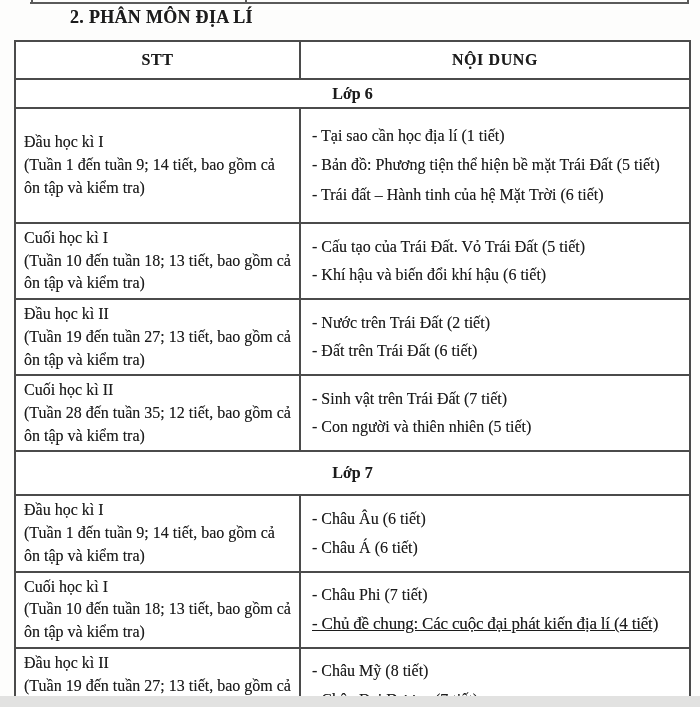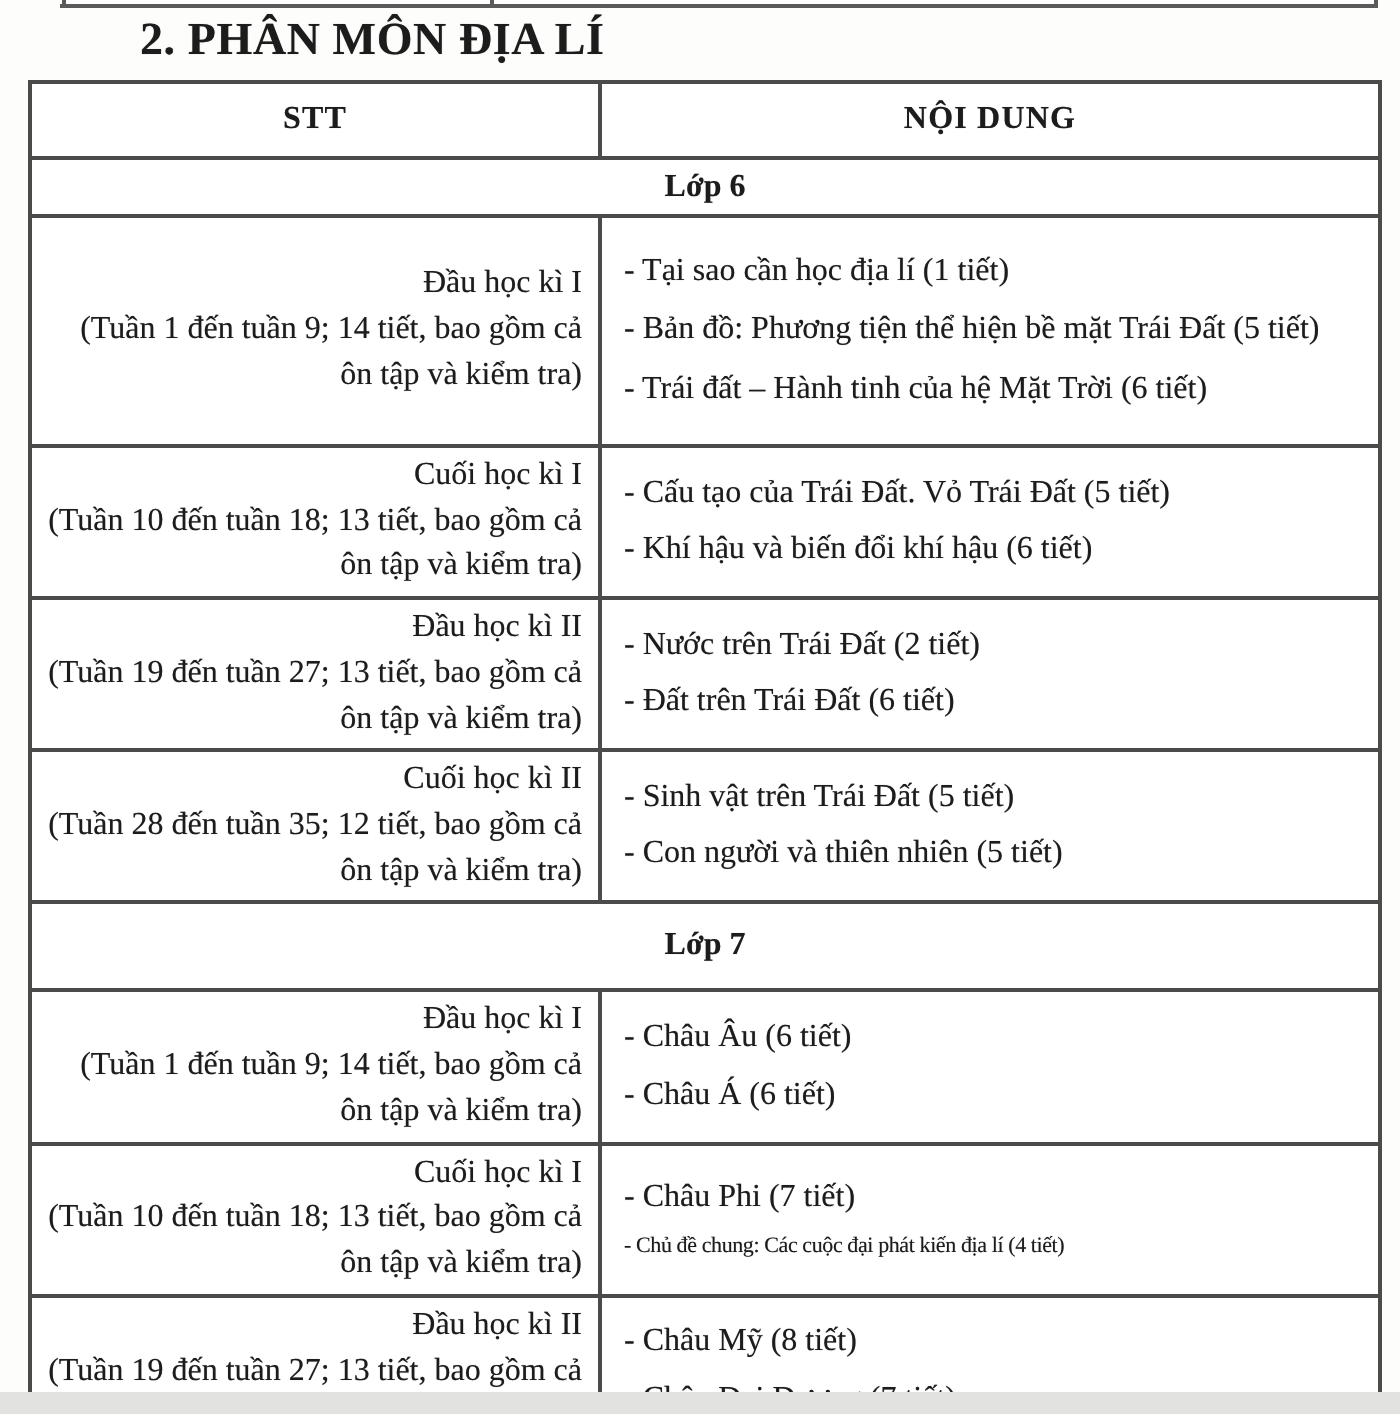--- a/index.html
+++ b/index.html
@@ -13,21 +13,21 @@
   }
   
   .frag-line { position: absolute; top: 2px; left: 30px; width: 659px; height: 2px; background: #5a5a5a; }
   .frag-tick { position: absolute; top: 0; width: 2px; height: 4px; background: #5a5a5a; }
   .frag-tick.t1 { left: 31px; }
   .frag-tick.t2 { left: 245px; }
   .frag-tick.t3 { left: 687px; }
 
   .doc-title {
     position: absolute; top: 7px; left: 70px;
-    font-size: 23px; font-weight: bold; letter-spacing: 0.3px;
+    font-size: 18px; font-weight: bold; letter-spacing: 0.3px;
     text-shadow: 0 0 0.4px rgba(0,0,0,0.5);
   }
 
   table.curr {
     position: absolute; top: 40px; left: 14px;
     width: 675px;
     border-collapse: collapse;
     table-layout: fixed;
     background: #fff;
   }
@@ -43,28 +43,28 @@
   tr.h-head   { height: 38px; padding-left: 28px; }
   tr.h-band   { height: 29px; margin-top: 32px; }
   tr.h-band7  { height: 44px; }
   tr.r-tall   { height: 115px; }
   tr.r-std    { height: 66px; }
   tr.r-std2   { height: 64px; }
 
   td.head-cell { text-align: center; font-weight: bold; letter-spacing: 0.6px; font-size: 16px; }
   td.band-cell { text-align: center; font-weight: bold; font-size: 16.5px; }
 
-  td.left-cell  { text-align: right; padding: 3px 8px; line-height: 1.42; font-size: 15.5px; }
+  td.left-cell  { text-align: left; padding: 3px 8px; line-height: 1.42; font-size: 15.5px; }
   td.left-cell .period { display: block; }
   td.left-cell .detail { display: block; }
 
   td.right-cell { padding: 4px 6px 4px 11px; }
   td.right-cell .item { margin: 6px 0; line-height: 1.4; }
   tr.r-tall td.right-cell .item { margin: 7px 0; }
-  .item.fit { font-size: 11px; letter-spacing: -0.2px; }
+  .item.fit { font-size: 17px; letter-spacing: -0.2px; text-decoration: underline; }
 
   .bottom-strip {
     position: absolute; left: 0; top: 696px; width: 700px; height: 11px;
     background: #e2e2e1;
   }
 </style>
 </head>
 <body>
 
 <div>
@@ -125,21 +125,21 @@
       <div class="item">- Đất trên Trái Đất (6 tiết)</div>
     </td>
   </tr>
 
   <tr class="r-std2">
     <td class="left-cell">
       <span class="period">Cuối học kì II</span>
       <span class="detail">(Tuần 28 đến tuần 35; 12 tiết, bao gồm cả ôn tập và kiểm tra)</span>
     </td>
     <td class="right-cell">
-      <div class="item">- Sinh vật trên Trái Đất (5 tiết)</div>
+      <div class="item">- Sinh vật trên Trái Đất (7 tiết)</div>
       <div class="item">- Con người và thiên nhiên (5 tiết)</div>
     </td>
   </tr>
 
   <tr class="h-band7">
     <td class="band-cell" colspan="2">Lớp 7</td>
   </tr>
 
   <tr class="r-std2">
     <td class="left-cell">

